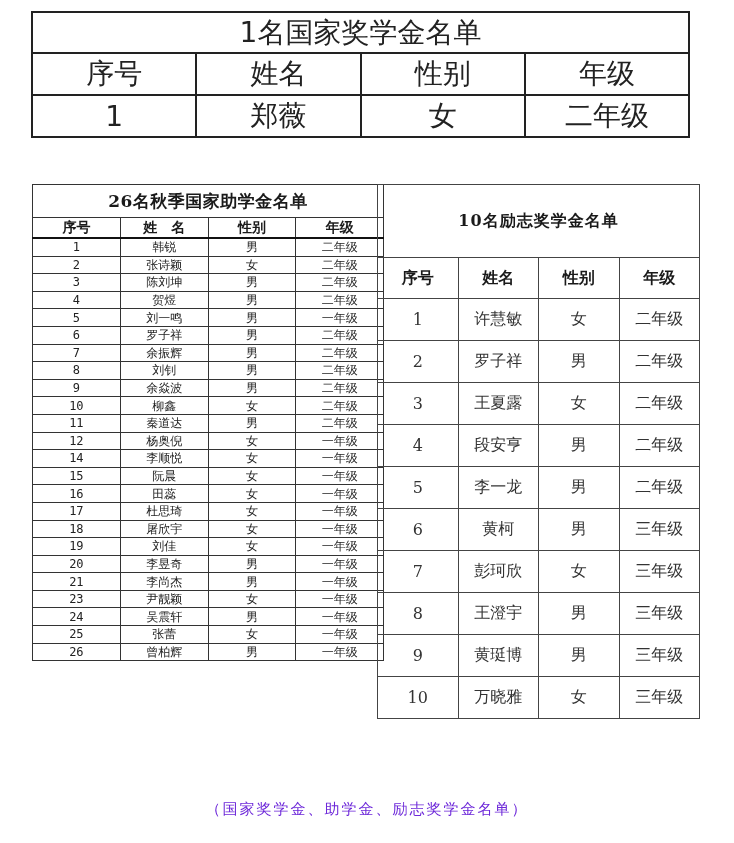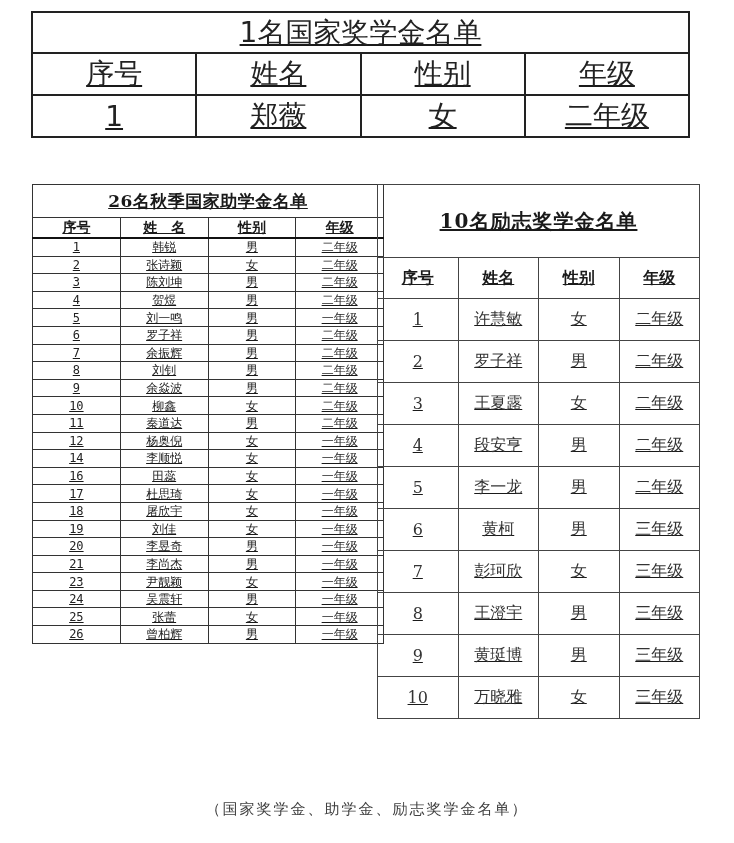--- a/index.html
+++ b/index.html
@@ -1,44 +1,44 @@
 <!DOCTYPE html>
 <html><head>
 <meta charset="utf-8">
 <style>
   html, body { margin: 0; padding: 0; background: #ffffff; }
   body { width: 734px; height: 843px; position: relative; overflow: hidden;
          font-family: "DejaVu Sans", sans-serif; color: #1a1a1a; }
-  table { border-collapse: collapse; position: absolute; table-layout: fixed; text-decoration: underline; }
+  table { border-collapse: collapse; position: absolute; table-layout: fixed; }
   td, th { padding: 0; text-align: center; vertical-align: middle; white-space: nowrap; overflow: hidden; }
 
   
   #t-national { left: 31px; top: 11px; width: 659px; border: 2px solid #111; }
   #t-national td, #t-national th { border: 2px solid #222; font-weight: normal; color: #222; }
   #t-national .title td { height: 39px; font-size: 28px; }
   #t-national .hdr th { height: 40px; font-size: 28px; }
   #t-national .row td { height: 40px; font-size: 28px; }
 
   
   #t-grant { left: 32px; top: 184px; width: 352px; border: 1.5px solid #111; }
   #t-grant td, #t-grant th { border: 1px solid #333; }
   #t-grant .title td { height: 32px; font-size: 17px; font-weight: bold; font-family: "DejaVu Serif", serif; letter-spacing: 0.5px; }
   #t-grant .hdr th { height: 19px; font-size: 14px; font-weight: bold; font-family: "DejaVu Serif", serif; border-bottom: 2px solid #111; }
   #t-grant .row td { height: 16.6px; font-size: 12px; line-height: 14px; color: #222; }
   #t-grant .row td.num { font-family: "DejaVu Sans Mono", monospace; font-size: 12px; }
 
   
   #t-encourage { left: 377px; top: 184px; width: 323px; border: 1.5px solid #222; }
   #t-encourage td, #t-encourage th { border: 1.2px solid #444; }
-  #t-encourage .title td { height: 72px; font-size: 20px; font-weight: bold; font-family: "DejaVu Serif", serif; letter-spacing: 1px; }
+  #t-encourage .title td { height: 72px; font-size: 16px; font-weight: bold; font-family: "DejaVu Serif", serif; letter-spacing: 1px; }
   #t-encourage .hdr th { height: 40px; font-size: 16px; font-weight: bold; font-family: "DejaVu Serif", serif; }
   #t-encourage .row td { height: 41px; font-size: 16px; color: #333; font-family: "DejaVu Serif", serif; }
 
   #caption { position: absolute; left: 0; width: 734px; top: 800px; text-align: center;
-             font-family: "DejaVu Serif", serif; font-size: 15px; letter-spacing: 2px; color: #404040; }
+             font-family: "DejaVu Serif", serif; font-size: 15px; letter-spacing: 2px; color: #6d28d9; }
 </style>
 </head>
 <body>
 
 <table id="t-national">
   <colgroup>
       <col style="width:25%">
       <col style="width:25%">
       <col style="width:25%">
       <col style="width:25%">
@@ -155,20 +155,26 @@
         <td>女</td>
         <td>一年级</td>
       </tr>
       <tr class="row">
         <td class="num">14</td>
         <td>李顺悦</td>
         <td>女</td>
         <td>一年级</td>
       </tr>
       <tr class="row">
+        <td class="num">15</td>
+        <td>阮晨</td>
+        <td>女</td>
+        <td>一年级</td>
+      </tr>
+      <tr class="row">
         <td class="num">16</td>
         <td>田蕊</td>
         <td>女</td>
         <td>一年级</td>
       </tr>
       <tr class="row">
         <td class="num">17</td>
         <td>杜思琦</td>
         <td>女</td>
         <td>一年级</td>

